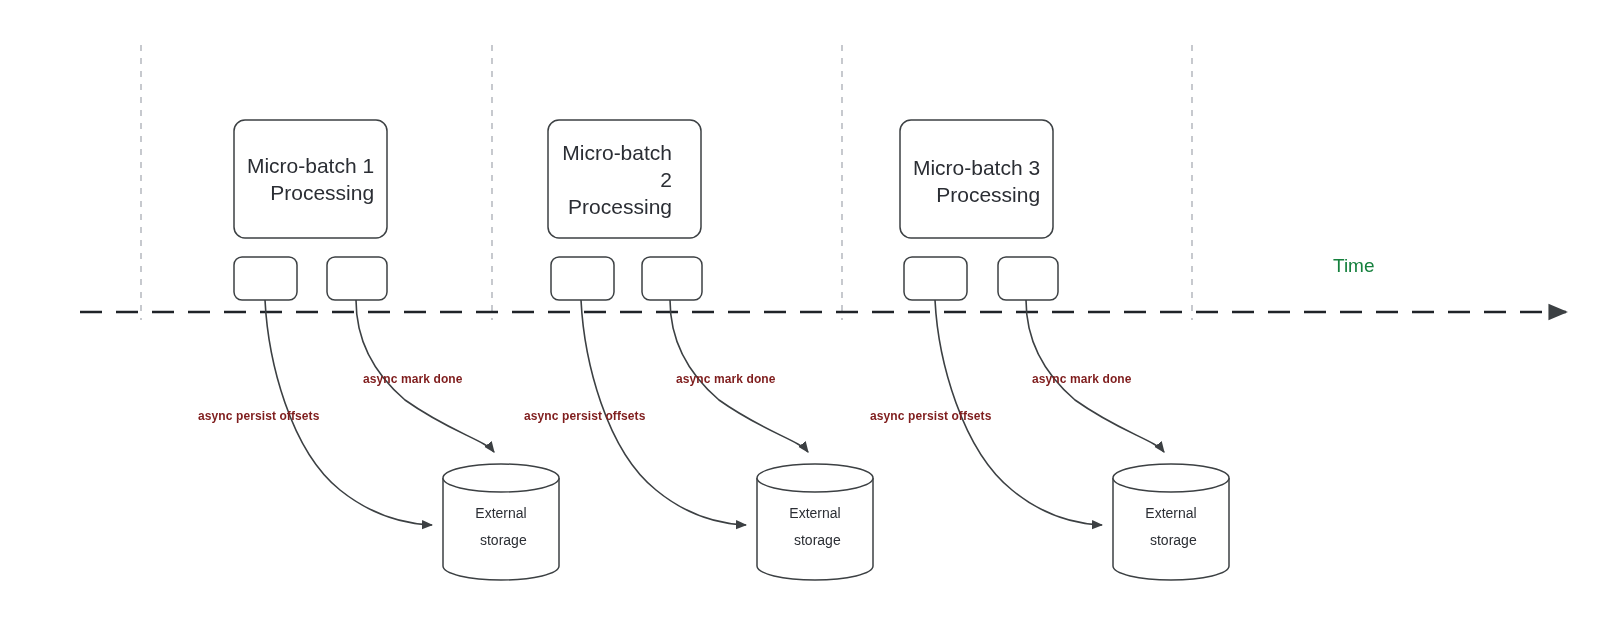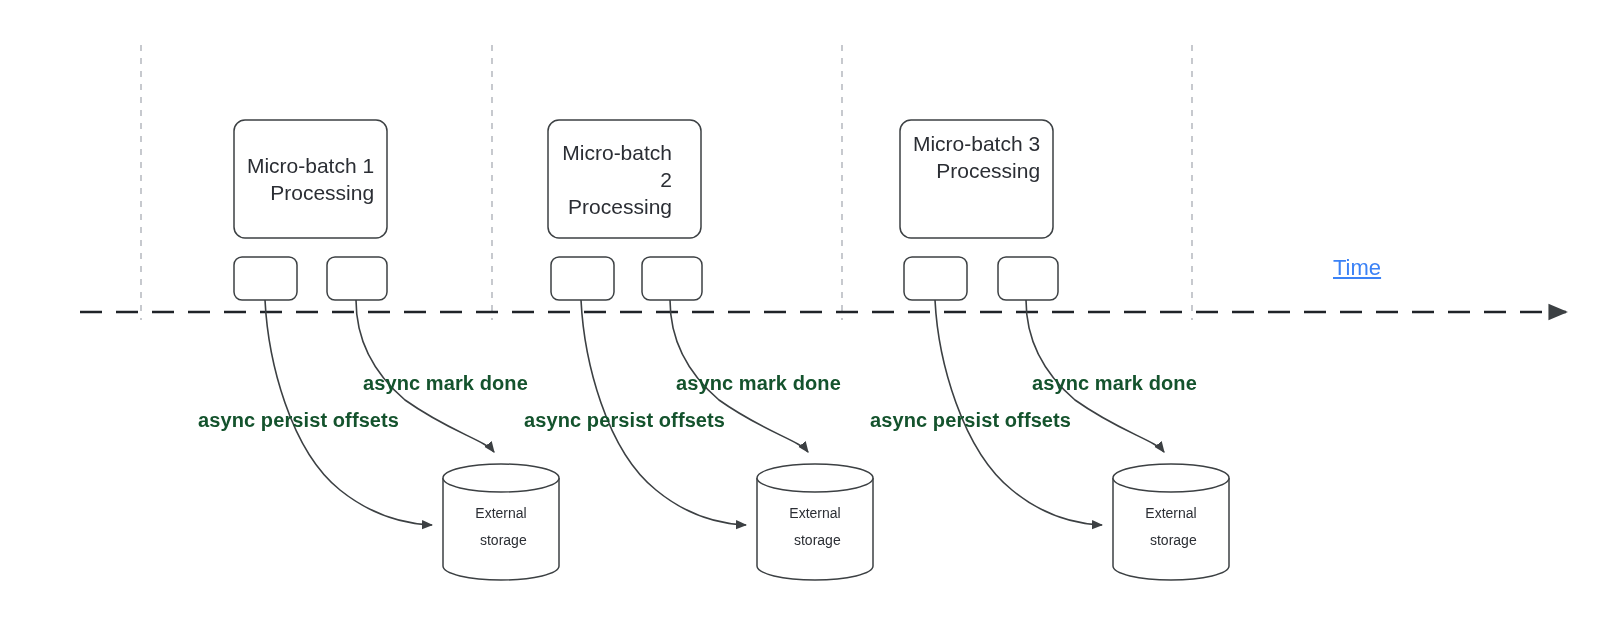--- a/index.html
+++ b/index.html
@@ -37,32 +37,31 @@
     pointer-events: none;
   }
   .batch-box-label {
     font-size: 21px;
   }
   .storage-label {
     font-size: 14px;
   }
   .edge-label {
     position: absolute;
-    font-size: 20px;
+    font-size: 12px;
     font-weight: bold;
-    color: #14532d;
+    color: #7f1d1d;
     white-space: nowrap;
     letter-spacing: 0.1px;
   }
   .axis-label {
     position: absolute;
-    font-size: 22px;
-    color: #3b82f6;
+    font-size: 19px;
+    color: #15803d;
     white-space: nowrap;
-    text-decoration: underline;
   }
 </style>
 </head>
 <body>
 
 <div id="canvas">
 
   <svg id="svg-layer" viewBox="0 0 1600 642" xmlns="http://www.w3.org/2000/svg">
     <defs>
       <marker id="arrow-solid" viewBox="0 0 10 10" refX="9" refY="5" markerWidth="7" markerHeight="7" orient="auto-start-reverse">
@@ -125,20 +124,20 @@
   <div class="edge-label" style="left:198px; top:409px;">async persist offsets</div>
   <div class="edge-label" style="left:363px; top:372px;">async mark done</div>
 
   <div class="node-label batch-box-label" style="left:548px; top:120px; width:124px; height:118px;">Micro-batch 2
 Processing</div>
   <div class="node-label storage-label" style="left:757px; top:485px; width:116px; height:84px;">External
 storage</div>
   <div class="edge-label" style="left:524px; top:409px;">async persist offsets</div>
   <div class="edge-label" style="left:676px; top:372px;">async mark done</div>
 
-  <div class="node-label batch-box-label" style="left:900px; top:112px; width:153px; height:90px;">Micro-batch 3
+  <div class="node-label batch-box-label" style="left:900px; top:136px; width:153px; height:90px;">Micro-batch 3
 Processing</div>
   <div class="node-label storage-label" style="left:1113px; top:485px; width:116px; height:84px;">External
 storage</div>
   <div class="edge-label" style="left:870px; top:409px;">async persist offsets</div>
   <div class="edge-label" style="left:1032px; top:372px;">async mark done</div>
 
 </div>
 
 </body></html>

